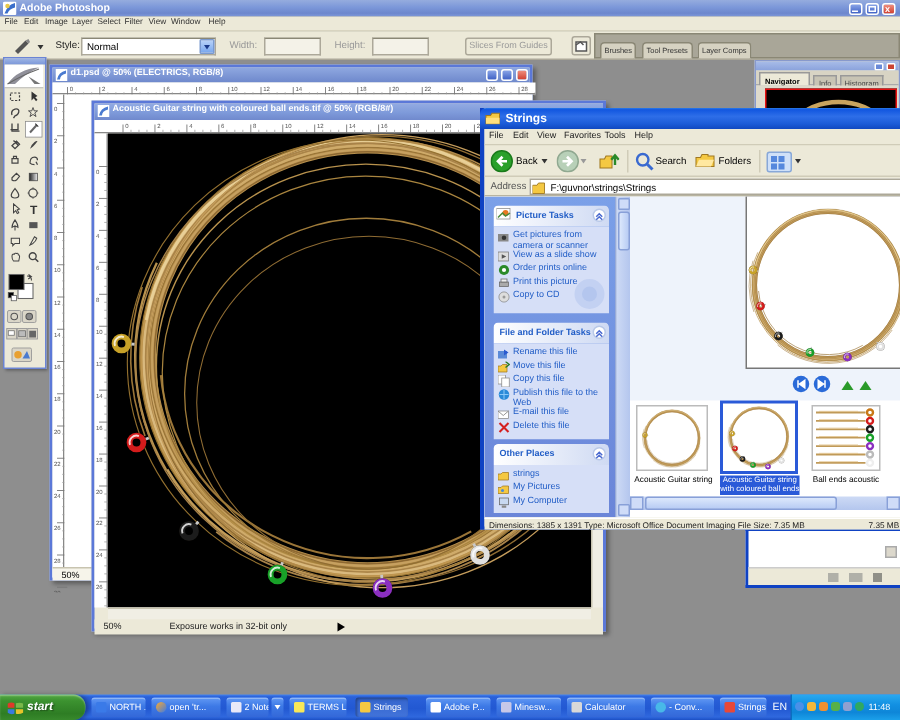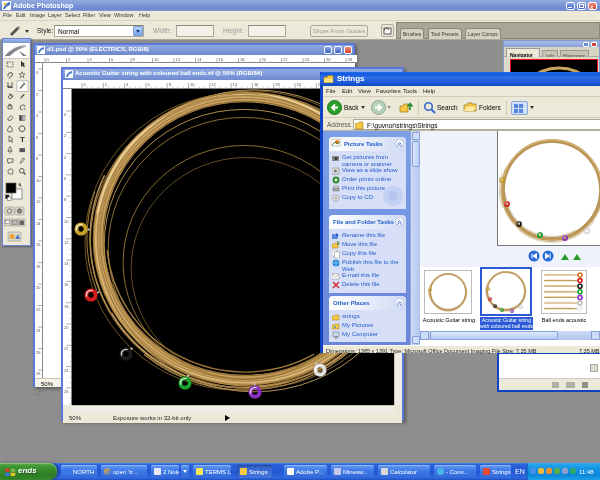--- a/index.html
+++ b/index.html
@@ -1024,21 +1024,21 @@
   </div>
 
   <div id="taskbar" class="abs">
     <div class="abs" style="left:0;top:0;width:57px;height:17px;background:linear-gradient(180deg,#55ab44 0%,#3c9230 25%,#2e7d24 75%,#38892c 100%);border-radius:0 8px 8px 0;box-shadow:inset 0 1px 1px rgba(255,255,255,.35), 2px 0 3px rgba(0,0,0,.3);">
       <svg style="position:absolute;left:5px;top:4px" width="11" height="10">
           <path d="M0,2.2 Q2.3,0.8 4.6,1.8 L4.6,4.8 L0,4.8 Z" fill="#e03a2a"></path>
           <path d="M5.6,1.9 Q8,0.9 10.4,2 L10.4,4.8 L5.6,4.8 Z" fill="#7ab84a"></path>
           <path d="M0,5.8 L4.6,5.8 L4.6,8.8 Q2.3,9.6 0,8.2 Z" fill="#3a7ae0"></path>
           <path d="M5.6,5.8 L10.4,5.8 L10.4,8.2 Q8,9.5 5.6,8.8 Z" fill="#e8c42a"></path>
         </svg>
-      <span style="position:absolute;left:18px;top:3px;color:#fff;font-size:8px;font-weight:bold;font-style:italic;text-shadow:1px 1px 1px rgba(0,0,0,.4);">ends</span>
+      <span style="position:absolute;left:18px;top:3px;color:#fff;font-size:8px;font-weight:bold;font-style:italic;text-shadow:1px 1px 1px rgba(0,0,0,.4);">start</span>
     </div>
     <div class="tbtn" style="left:61px;width:36px;"><span class="ic" style="background:#3a7ae8"></span><span class="tx">NORTH ...</span></div>
     <div class="tbtn" style="left:101px;width:46px;"><span class="ic" style="background:linear-gradient(135deg,#f8a830,#3a7ae8);border-radius:50%;"></span><span class="tx">open 'tr...</span></div>
     <div class="tbtn" style="left:151px;width:28px;"><span class="ic" style="background:#e8e8f8"></span><span class="tx">2 Note...</span></div>
     <div class="tbtn" style="left:181px;width:8px;">
         <span style="position:absolute;left:1.5px;top:5px;width:0;height:0;border-left:2.5px solid transparent;border-right:2.5px solid transparent;border-top:3px solid #fff;"></span>
       </div>
     <div class="tbtn" style="left:193px;width:38px;"><span class="ic" style="background:#f8e858"></span><span class="tx">TERMS L...</span></div>
     <div class="tbtn" style="left:237px;width:35px;background:linear-gradient(180deg,#3565cd,#4173da);box-shadow:inset 1px 1px 2px rgba(0,0,0,.35);"><span class="ic" style="background:#f4c842"></span><span class="tx">Strings</span></div>
     <div class="tbtn" style="left:284px;width:43px;"><span class="ic" style="background:#fff"></span><span class="tx">Adobe P...</span></div>

